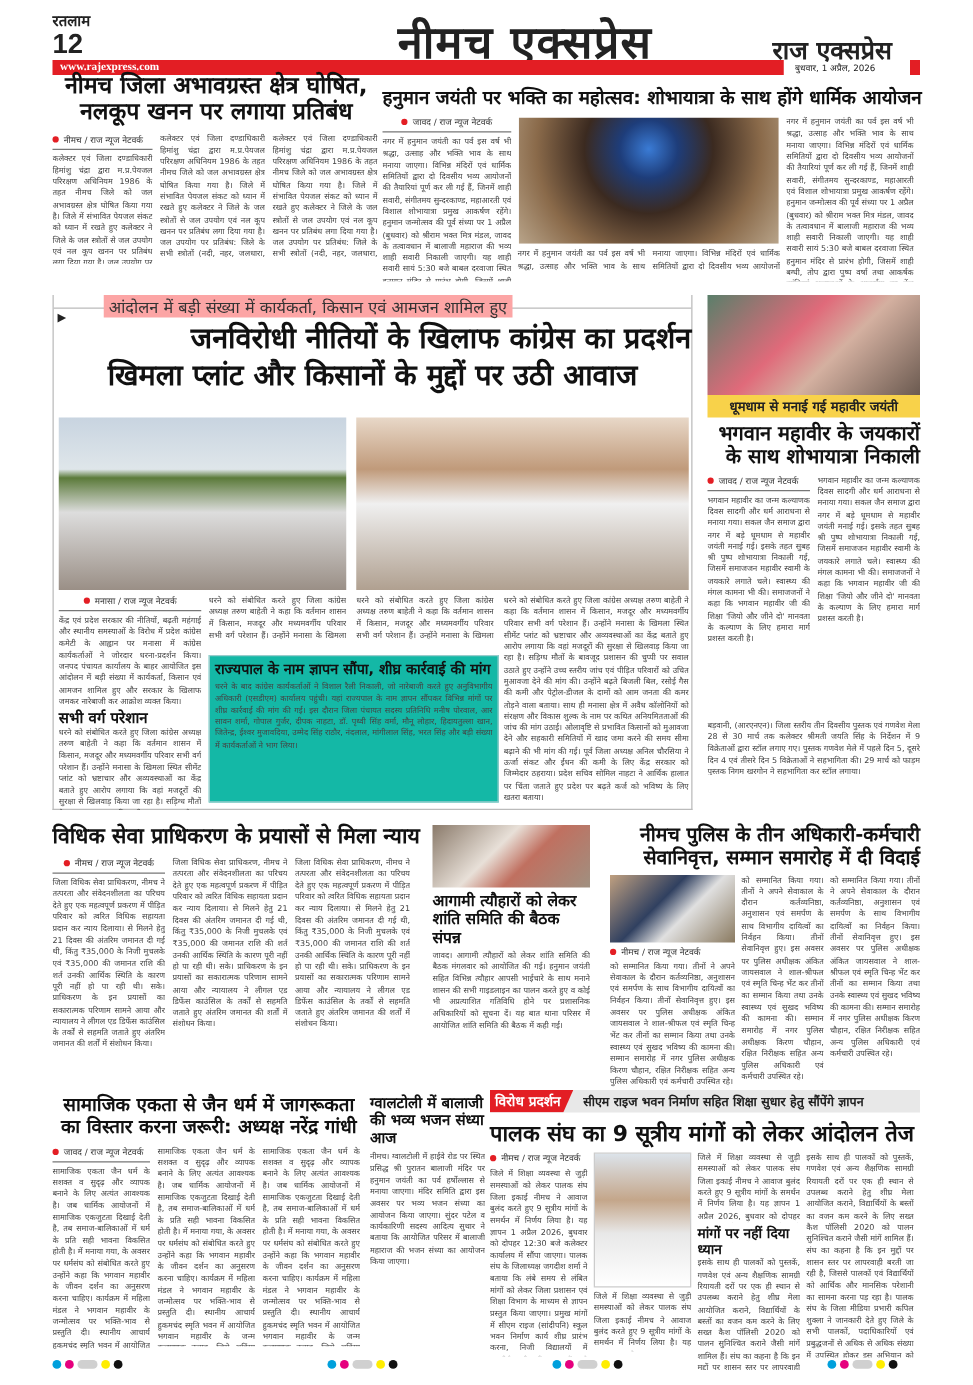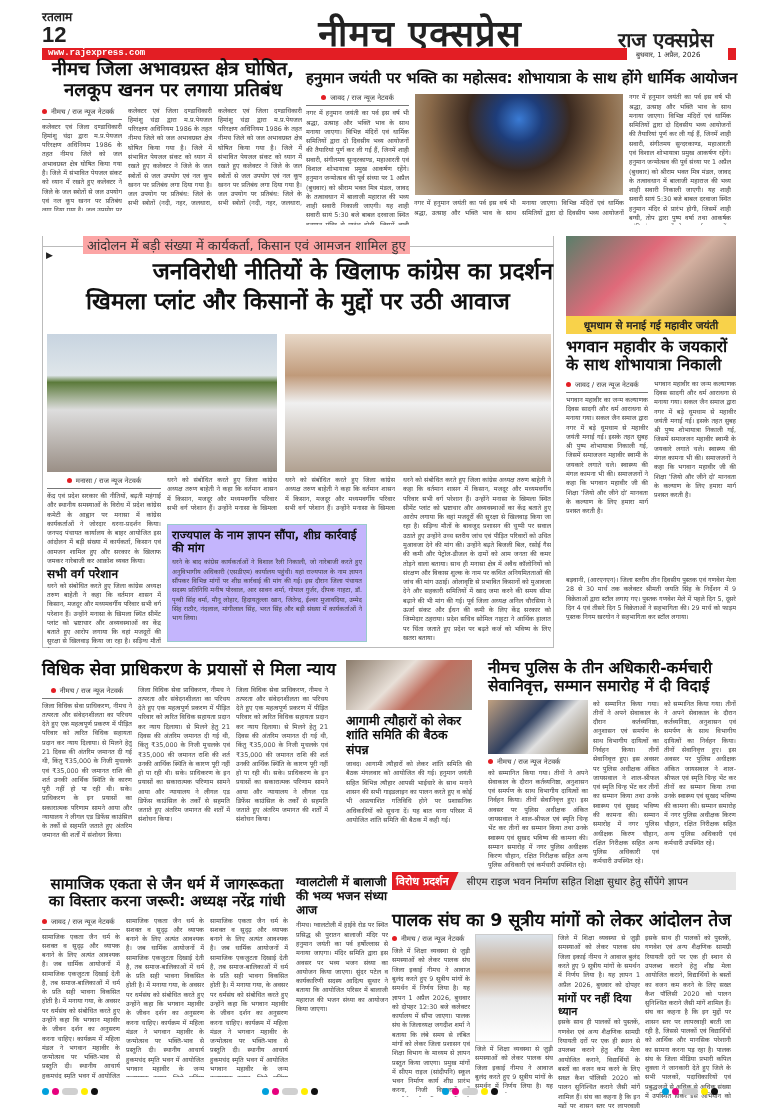--- a/index.html
+++ b/index.html
@@ -3,21 +3,21 @@
 <meta charset="utf-8">
 <style>
 *{box-sizing:border-box;margin:0;padding:0}
 body{width:778px;height:1108px;background:#fff;font-family:"DejaVu Sans",sans-serif;color:#222;position:relative;overflow:hidden}
 .abs{position:absolute}
 .hdr-city{left:42px;top:8px;font-size:12px;font-weight:bold}
 .hdr-page{left:42px;top:22px;font-size:22px;font-weight:bold;font-family:"Liberation Sans",sans-serif}
 .hdr-title{left:300px;top:8px;width:240px;text-align:center;font-size:36px;font-weight:bold;letter-spacing:1px;font-family:"DejaVu Sans",sans-serif}
 .hdr-brand{left:618px;top:26px;font-size:20px;font-weight:bold}
 .redbar{left:42px;top:48px;width:585px;height:12px;background:#e31e24}
-.url{left:48px;top:48px;font-size:9px;color:#fff;font-family:Liberation Mono, monospace;font-weight:bold}
+.url{left:48px;top:48px;font-size:9px;color:#fff;font-family:Liberation Serif, serif;font-weight:bold}
 .date{left:636px;top:50px;font-size:7px}
 .redsq{left:728px;top:48px;width:8px;height:12px;background:#e31e24}
 .h1{font-weight:bold;color:#111;line-height:1.15}
 .by{font-size:7px;color:#333;display:flex;align-items:center;gap:4px}
 .dot{width:5px;height:5px;border-radius:50%;background:#e31e24;display:inline-block}
 .txt{font-size:6.4px;line-height:1.45;color:#444;text-align:justify;overflow:hidden}
 .img{background:linear-gradient(135deg,#7a8b6e,#c9b99a 40%,#8a6d5a);}
 .rule{height:1px;background:#777}
 .kicker{font-size:13px;color:#333}
 .boxed{border:1px solid #bbb}
@@ -85,30 +85,30 @@
         <span>मनासा / राज न्यूज नेटवर्क</span>
       </div>
     <div class="rule" style="margin:3px 0"></div>
     <div class="txt" style="height:72px">केंद्र एवं प्रदेश सरकार की नीतियों, बढ़ती महंगाई और स्थानीय समस्याओं के विरोध में प्रदेश कांग्रेस कमेटी के आह्वान पर मनासा में कांग्रेस कार्यकर्ताओं ने जोरदार धरना-प्रदर्शन किया। जनपद पंचायत कार्यालय के बाहर आयोजित इस आंदोलन में बड़ी संख्या में कार्यकर्ता, किसान एवं आमजन शामिल हुए और सरकार के खिलाफ जमकर नारेबाजी कर आक्रोश व्यक्त किया।</div>
     <div class="h1" style="font-size:12px;margin-top:4px">सभी वर्ग परेशान</div>
     <div class="txt" style="height:66px">धरने को संबोधित करते हुए जिला कांग्रेस अध्यक्ष तरुण बाहेती ने कहा कि वर्तमान शासन में किसान, मजदूर और मध्यमवर्गीय परिवार सभी वर्ग परेशान हैं। उन्होंने मनासा के खिमला स्थित सीमेंट प्लांट को भ्रष्टाचार और अव्यवस्थाओं का केंद्र बताते हुए आरोप लगाया कि वहां मजदूरों की सुरक्षा से खिलवाड़ किया जा रहा है। सड़िग्ध मौतों के बावजूद प्रशासन की चुप्पी पर सवाल उठाते हुए उन्होंने उच्च स्तरीय जांच एवं पीड़ित परिवारों को उचित मुआवजा देने की मांग की। उन्होंने बढ़ते बिजली बिल, रसोई गैस की कमी और पेट्रोल-डीजल के दामों को आम जनता की कमर तोड़ने वाला बताया। साथ ही मनासा क्षेत्र में अवैध कॉलोनियों को संरक्षण और विकास शुल्क के नाम पर कथित अनियमितताओं की जांच की मांग उठाई। ओलावृष्टि से प्रभावित किसानों को मुआवजा देने और सहकारी समितियों में खाद जमा करने की समय सीमा बढ़ाने की भी मांग की गई। पूर्व जिला अध्यक्ष अनिल चौरसिया ने ऊर्जा संकट और ईंधन की कमी के लिए केंद्र सरकार को जिम्मेदार ठहराया। प्रदेश सचिव सोमिल नाहटा ने आर्थिक हालात पर चिंता जताते हुए प्रदेश पर बढ़ते कर्ज को भविष्य के लिए खतरा बताया।</div>
   </div>
   <div class="txt" style="position:absolute;left:124px;top:240px;width:110px;height:36px">धरने को संबोधित करते हुए जिला कांग्रेस अध्यक्ष तरुण बाहेती ने कहा कि वर्तमान शासन में किसान, मजदूर और मध्यमवर्गीय परिवार सभी वर्ग परेशान हैं। उन्होंने मनासा के खिमला स्थित सीमेंट प्लांट को भ्रष्टाचार और अव्यवस्थाओं का केंद्र बताते हुए आरोप लगाया कि वहां मजदूरों की सुरक्षा से खिलवाड़ किया जा रहा है। सड़िग्ध मौतों के बावजूद प्रशासन की चुप्पी पर सवाल उठाते हुए उन्होंने उच्च स्तरीय जांच एवं पीड़ित परिवारों को उचित मुआवजा देने की मांग की। उन्होंने बढ़ते बिजली बिल, रसोई गैस की कमी और पेट्रोल-डीजल के दामों को आम जनता की कमर तोड़ने वाला बताया। साथ ही मनासा क्षेत्र में अवैध कॉलोनियों को संरक्षण और विकास शुल्क के नाम पर कथित अनियमितताओं की जांच की मांग उठाई। ओलावृष्टि से प्रभावित किसानों को मुआवजा देने और सहकारी समितियों में खाद जमा करने की समय सीमा बढ़ाने की भी मांग की गई। पूर्व जिला अध्यक्ष अनिल चौरसिया ने ऊर्जा संकट और ईंधन की कमी के लिए केंद्र सरकार को जिम्मेदार ठहराया। प्रदेश सचिव सोमिल नाहटा ने आर्थिक हालात पर चिंता जताते हुए प्रदेश पर बढ़ते कर्ज को भविष्य के लिए खतरा बताया।</div>
   <div class="txt" style="position:absolute;left:242px;top:240px;width:110px;height:36px">धरने को संबोधित करते हुए जिला कांग्रेस अध्यक्ष तरुण बाहेती ने कहा कि वर्तमान शासन में किसान, मजदूर और मध्यमवर्गीय परिवार सभी वर्ग परेशान हैं। उन्होंने मनासा के खिमला स्थित सीमेंट प्लांट को भ्रष्टाचार और अव्यवस्थाओं का केंद्र बताते हुए आरोप लगाया कि वहां मजदूरों की सुरक्षा से खिलवाड़ किया जा रहा है। सड़िग्ध मौतों के बावजूद प्रशासन की चुप्पी पर सवाल उठाते हुए उन्होंने उच्च स्तरीय जांच एवं पीड़ित परिवारों को उचित मुआवजा देने की मांग की। उन्होंने बढ़ते बिजली बिल, रसोई गैस की कमी और पेट्रोल-डीजल के दामों को आम जनता की कमर तोड़ने वाला बताया। साथ ही मनासा क्षेत्र में अवैध कॉलोनियों को संरक्षण और विकास शुल्क के नाम पर कथित अनियमितताओं की जांच की मांग उठाई। ओलावृष्टि से प्रभावित किसानों को मुआवजा देने और सहकारी समितियों में खाद जमा करने की समय सीमा बढ़ाने की भी मांग की गई। पूर्व जिला अध्यक्ष अनिल चौरसिया ने ऊर्जा संकट और ईंधन की कमी के लिए केंद्र सरकार को जिम्मेदार ठहराया। प्रदेश सचिव सोमिल नाहटा ने आर्थिक हालात पर चिंता जताते हुए प्रदेश पर बढ़ते कर्ज को भविष्य के लिए खतरा बताया।</div>
   <div class="txt" style="position:absolute;left:360px;top:240px;width:148px;height:168px">धरने को संबोधित करते हुए जिला कांग्रेस अध्यक्ष तरुण बाहेती ने कहा कि वर्तमान शासन में किसान, मजदूर और मध्यमवर्गीय परिवार सभी वर्ग परेशान हैं। उन्होंने मनासा के खिमला स्थित सीमेंट प्लांट को भ्रष्टाचार और अव्यवस्थाओं का केंद्र बताते हुए आरोप लगाया कि वहां मजदूरों की सुरक्षा से खिलवाड़ किया जा रहा है। सड़िग्ध मौतों के बावजूद प्रशासन की चुप्पी पर सवाल उठाते हुए उन्होंने उच्च स्तरीय जांच एवं पीड़ित परिवारों को उचित मुआवजा देने की मांग की। उन्होंने बढ़ते बिजली बिल, रसोई गैस की कमी और पेट्रोल-डीजल के दामों को आम जनता की कमर तोड़ने वाला बताया। साथ ही मनासा क्षेत्र में अवैध कॉलोनियों को संरक्षण और विकास शुल्क के नाम पर कथित अनियमितताओं की जांच की मांग उठाई। ओलावृष्टि से प्रभावित किसानों को मुआवजा देने और सहकारी समितियों में खाद जमा करने की समय सीमा बढ़ाने की भी मांग की गई। पूर्व जिला अध्यक्ष अनिल चौरसिया ने ऊर्जा संकट और ईंधन की कमी के लिए केंद्र सरकार को जिम्मेदार ठहराया। प्रदेश सचिव सोमिल नाहटा ने आर्थिक हालात पर चिंता जताते हुए प्रदेश पर बढ़ते कर्ज को भविष्य के लिए खतरा बताया।</div>
-  <div class="boxed" style="position:absolute;left:124px;top:288px;width:200px;height:118px;padding:4px;background:#c4b5fd;border-color:#9cc">
+  <div class="boxed" style="position:absolute;left:124px;top:288px;width:232px;height:118px;padding:4px;background:#14b8a6;border-color:#9cc">
     <div class="h1" style="font-size:11.5px">राज्यपाल के नाम ज्ञापन सौंपा, शीघ्र कार्रवाई की मांग</div>
     <div class="txt" style="height:90px;margin-top:3px">धरने के बाद कांग्रेस कार्यकर्ताओं ने विशाल रैली निकाली, जो नारेबाजी करते हुए अनुविभागीय अधिकारी (एसडीएम) कार्यालय पहुंची। यहां राज्यपाल के नाम ज्ञापन सौंपकर विभिन्न मांगों पर शीघ्र कार्रवाई की मांग की गई। इस दौरान जिला पंचायत सदस्य प्रतिनिधि मनीष पोरवाल, आर सावन शर्मा, गोपाल गुर्जर, दीपक नाहटा, डॉ. पृथ्वी सिंह वर्मा, मौनू लोहार, हिदायतुल्ला खान, जितेन्द्र, ईश्वर मुजावदिया, उम्मेद सिंह राठौर, नंदलाल, मांगीलाल सिंह, भरत सिंह और बड़ी संख्या में कार्यकर्ताओं ने भाग लिया।</div>
   </div>
 </div>
 
 <div class="abs" style="left:566px;top:236px;width:170px">
   <div class="img" style="height:80px;background:linear-gradient(135deg,#5a7f6a,#e06a7a 40%,#d4b0a0 60%,#6b5a50)"></div>
   <div style="background:#f8d24a;padding:2px 4px;text-align:center;font-size:10.5px;font-weight:bold">धूमधाम से मनाई गई महावीर जयंती</div>
-  <div class="h1" style="font-size:16px;text-align:left;margin-top:4px">भगवान महावीर के जयकारों के साथ शोभायात्रा निकाली</div>
+  <div class="h1" style="font-size:16px;text-align:right;margin-top:4px">भगवान महावीर के जयकारों के साथ शोभायात्रा निकाली</div>
   <div style="display:flex;gap:6px;margin-top:5px">
     <div style="width:82px">
       <div class="by">
           <span class="dot"></span>
           <span>जावद / राज न्यूज नेटवर्क</span>
         </div>
       <div class="rule" style="margin:3px 0"></div>
       <div class="txt" style="height:176px">भगवान महावीर का जन्म कल्याणक दिवस सादगी और धर्म आराधना से मनाया गया। सकल जैन समाज द्वारा नगर में बड़े धूमधाम से महावीर जयंती मनाई गई। इसके तहत सुबह श्री पुष्प शोभायात्रा निकाली गई, जिसमें समाजजन महावीर स्वामी के जयकारे लगाते चले। स्वास्थ्य की मंगल कामना भी की। समाजजनों ने कहा कि भगवान महावीर जी की शिक्षा 'जियो और जीने दो' मानवता के कल्याण के लिए हमारा मार्ग प्रशस्त करती है।</div>
     </div>
     <div class="txt" style="width:82px;height:190px">भगवान महावीर का जन्म कल्याणक दिवस सादगी और धर्म आराधना से मनाया गया। सकल जैन समाज द्वारा नगर में बड़े धूमधाम से महावीर जयंती मनाई गई। इसके तहत सुबह श्री पुष्प शोभायात्रा निकाली गई, जिसमें समाजजन महावीर स्वामी के जयकारे लगाते चले। स्वास्थ्य की मंगल कामना भी की। समाजजनों ने कहा कि भगवान महावीर जी की शिक्षा 'जियो और जीने दो' मानवता के कल्याण के लिए हमारा मार्ग प्रशस्त करती है।</div>
@@ -135,21 +135,21 @@
   </div>
 </div>
 
 <div class="abs" style="left:346px;top:660px;width:126px">
   <div class="img" style="height:50px;background:linear-gradient(135deg,#8a7a6a,#e8e0d8 40%,#c07060 60%,#a09080)"></div>
   <div class="h1" style="font-size:12.5px;margin-top:4px">आगामी त्यौहारों को लेकर शांति समिति की बैठक संपन्न</div>
   <div class="txt" style="height:116px;margin-top:3px">जावद। आगामी त्यौहारों को लेकर शांति समिति की बैठक मंगलवार को आयोजित की गई। हनुमान जयंती सहित विभिन्न त्यौहार आपसी भाईचारे के साथ मनाने शासन की सभी गाइडलाइन का पालन करते हुए व कोई भी अप्रत्याशित गतिविधि होने पर प्रशासनिक अधिकारियों को सूचना दें। यह बात थाना परिसर में आयोजित शांति समिति की बैठक में कही गई।</div>
 </div>
 
 <div class="abs" style="left:488px;top:660px;width:248px">
-  <div class="h1" style="font-size:15.5px;text-align:left">नीमच पुलिस के तीन अधिकारी-कर्मचारी सेवानिवृत्त, सम्मान समारोह में दी विदाई</div>
+  <div class="h1" style="font-size:15.5px;text-align:right">नीमच पुलिस के तीन अधिकारी-कर्मचारी सेवानिवृत्त, सम्मान समारोह में दी विदाई</div>
   <div style="display:flex;gap:5px;margin-top:4px">
     <div style="width:100px">
       <div class="img" style="height:54px;background:linear-gradient(135deg,#c0a080,#304060 40%,#e0e0e0 60%,#8a7a60)"></div>
       <div class="by" style="margin-top:3px">
           <span class="dot"></span>
           <span>नीमच / राज न्यूज नेटवर्क</span>
         </div>
       <div class="txt" style="height:110px;margin-top:3px">को सम्मानित किया गया। तीनों ने अपने सेवाकाल के दौरान कर्तव्यनिष्ठा, अनुशासन एवं समर्पण के साथ विभागीय दायित्वों का निर्वहन किया। तीनों सेवानिवृत्त हुए। इस अवसर पर पुलिस अधीक्षक अंकित जायसवाल ने शाल-श्रीफल एवं स्मृति चिन्ह भेंट कर तीनों का सम्मान किया तथा उनके स्वास्थ्य एवं सुखद भविष्य की कामना की। सम्मान समारोह में नगर पुलिस अधीक्षक किरण चौहान, रक्षित निरीक्षक सहित अन्य पुलिस अधिकारी एवं कर्मचारी उपस्थित रहे।</div>
     </div>
     <div class="txt" style="width:66px;height:180px">को सम्मानित किया गया। तीनों ने अपने सेवाकाल के दौरान कर्तव्यनिष्ठा, अनुशासन एवं समर्पण के साथ विभागीय दायित्वों का निर्वहन किया। तीनों सेवानिवृत्त हुए। इस अवसर पर पुलिस अधीक्षक अंकित जायसवाल ने शाल-श्रीफल एवं स्मृति चिन्ह भेंट कर तीनों का सम्मान किया तथा उनके स्वास्थ्य एवं सुखद भविष्य की कामना की। सम्मान समारोह में नगर पुलिस अधीक्षक किरण चौहान, रक्षित निरीक्षक सहित अन्य पुलिस अधिकारी एवं कर्मचारी उपस्थित रहे।</div>
@@ -174,23 +174,23 @@
 </div>
 
 <div class="abs" style="left:296px;top:876px;width:92px">
   <div class="h1" style="font-size:12px;font-weight:bold">ग्वालटोली में बालाजी की भव्य भजन संध्या आज</div>
   <div class="txt" style="height:160px;margin-top:4px">नीमच। ग्वालटोली में हाईवे रोड पर स्थित प्रसिद्ध श्री पुरातन बालाजी मंदिर पर हनुमान जयंती का पर्व हर्षोल्लास से मनाया जाएगा। मंदिर समिति द्वारा इस अवसर पर भव्य भजन संध्या का आयोजन किया जाएगा। सुंदर पटेल व कार्यकारिणी सदस्य आदित्य सुथार ने बताया कि आयोजित परिसर में बालाजी महाराज की भजन संध्या का आयोजन किया जाएगा।</div>
 </div>
 
 <div class="abs" style="left:392px;top:872px;width:344px">
   <div style="display:flex;align-items:center;background:#e8e8e8;height:18px">
     <span style="background:#e31e24;color:#fff;font-size:11px;font-weight:bold;padding:1px 10px 1px 4px;height:18px;clip-path:polygon(0 0,100% 0,88% 100%,0 100%)">विरोध प्रदर्शन</span>
-    <span style="font-size:10px;font-weight:normal;margin-left:8px">सीएम राइज भवन निर्माण सहित शिक्षा सुधार हेतु सौंपेंगे ज्ञापन</span>
-  </div>
-  <div class="h1" style="font-size:17.5px;margin-top:20px;white-space:nowrap">पालक संघ का 9 सूत्रीय मांगों को लेकर आंदोलन तेज</div>
+    <span style="font-size:10px;font-weight:bold;margin-left:8px">सीएम राइज भवन निर्माण सहित शिक्षा सुधार हेतु सौंपेंगे ज्ञापन</span>
+  </div>
+  <div class="h1" style="font-size:17.5px;margin-top:8px;white-space:nowrap">पालक संघ का 9 सूत्रीय मांगों को लेकर आंदोलन तेज</div>
   <div style="display:flex;gap:5px;margin-top:4px">
     <div style="width:78px">
       <div class="by">
           <span class="dot"></span>
           <span>नीमच / राज न्यूज नेटवर्क</span>
         </div>
       <div class="txt" style="height:150px;margin-top:4px">जिले में शिक्षा व्यवस्था से जुड़ी समस्याओं को लेकर पालक संघ जिला इकाई नीमच ने आवाज बुलंद करते हुए 9 सूत्रीय मांगों के समर्थन में निर्णय लिया है। यह ज्ञापन 1 अप्रैल 2026, बुधवार को दोपहर 12:30 बजे कलेक्टर कार्यालय में सौंपा जाएगा। पालक संघ के जिलाध्यक्ष जगदीश शर्मा ने बताया कि लंबे समय से लंबित मांगों को लेकर जिला प्रशासन एवं शिक्षा विभाग के माध्यम से ज्ञापन प्रस्तुत किया जाएगा। प्रमुख मांगों में सीएम राइज (सांदीपनि) स्कूल भवन निर्माण कार्य शीघ्र प्रारंभ करना, निजी विद्यालयों में एनसीईआरटी की पुस्तकों को अनिवार्य रूप से लागू करना तथा निजी प्रकाशकों की महंगी किताबों पर रोक लगाना शामिल है।</div>
     </div>
     <div style="width:78px">
       <div style="height:108px;background:linear-gradient(180deg,#dce3ea 0,#c4a68a 35%,#e8e8e8 60%,#fff 100%);border:1px solid #ccc"></div>

